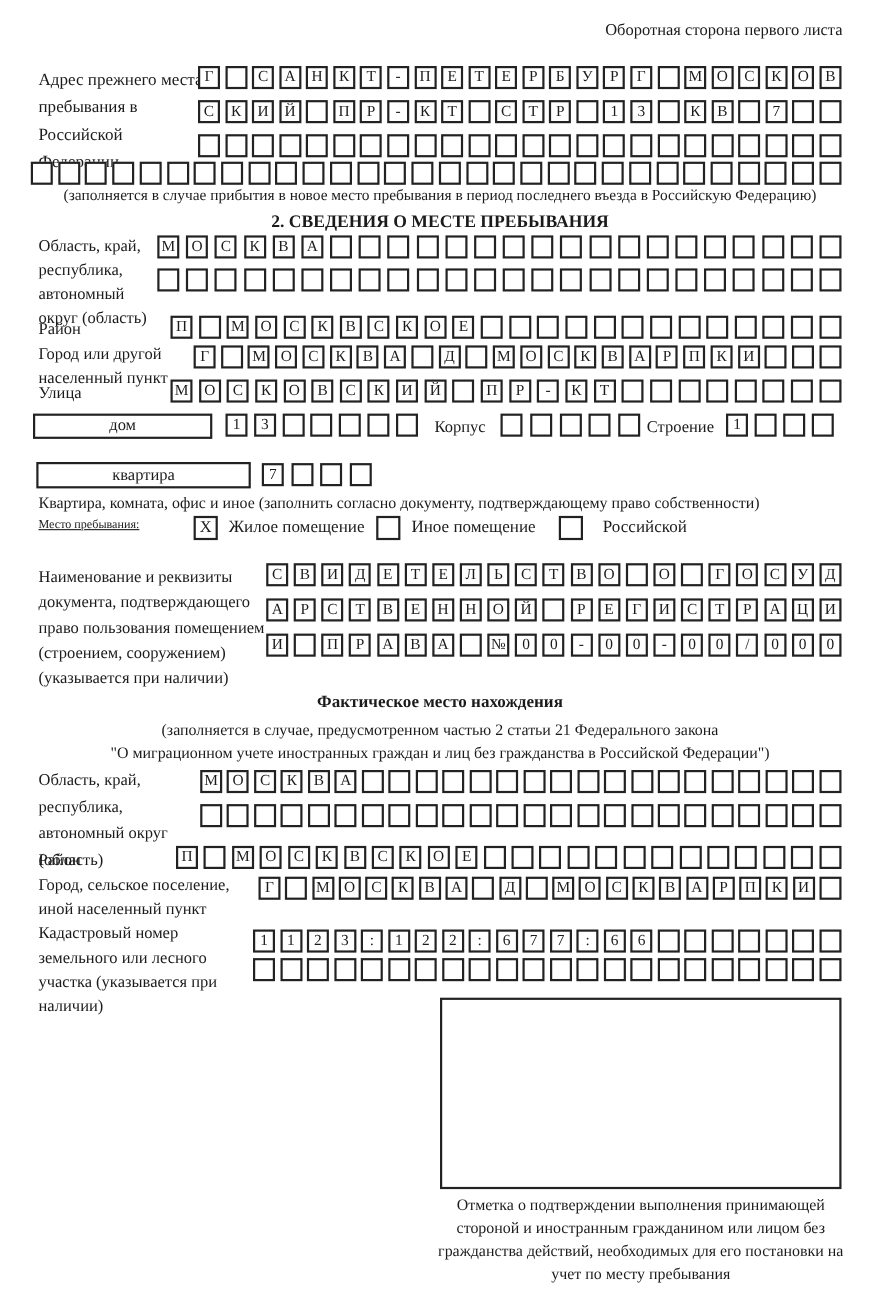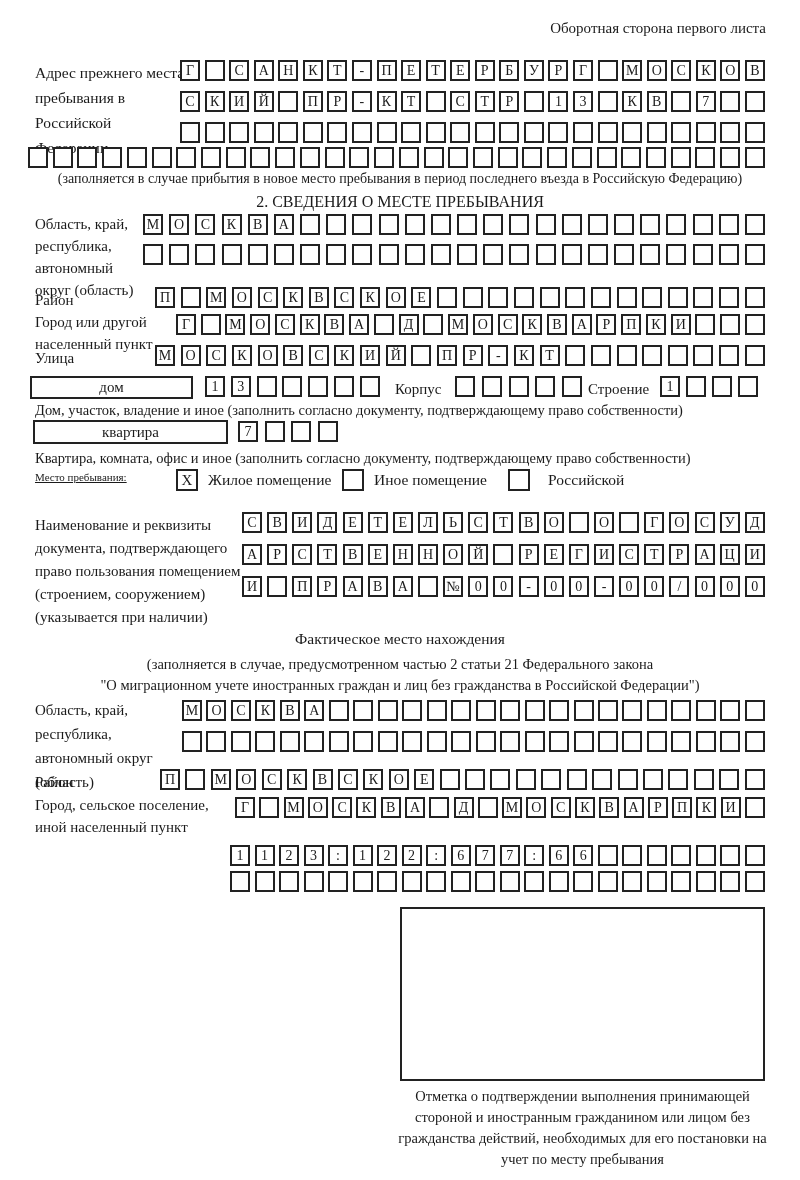--- a/index.html
+++ b/index.html
@@ -36,21 +36,21 @@
     background: #ffffff;
   }
   .checkbox {
     width: 22px; height: 22px;
     border: 2px solid #222222;
     box-sizing: border-box;
     display: flex; align-items: center; justify-content: center;
     font-size: 15px;
   }
   .note { font-size: 14px; }
-  .bold { font-weight: normal; text-align: center; }
+  .bold { font-weight: bold; text-align: center; }
 </style>
 </head>
 <body>
 
 <div class="page">
 
   <div class="abs" style="top:20px; right:34px; font-size:15px;">Оборотная сторона первого листа</div>
 
   <div class="abs lbl" style="left:35px; top:60px; width:152px; line-height:25px; font-size:15.5px;">Адрес прежнего места пребывания в Российской Федерации</div>
   <div class="cellrow" style="left:180px; top:60px;  width:585px;">
@@ -323,21 +323,20 @@
       <div class="cell"></div>
       <div class="cell"></div>
     </div>
   <div class="abs lbl" style="left:588px; top:378px;">Строение</div>
   <div class="cellrow" style="left:660px; top:376px; width:98px;">
       <div class="cell">1</div>
       <div class="cell"></div>
       <div class="cell"></div>
       <div class="cell"></div>
     </div>
-  <div class="abs note" style="left:35px; top:402px; font-size:14.5px;">Дом, участок, владение и иное (заполнить согласно документу, подтверждающему право собственности)</div>
 
   <div class="abs bigbox" style="left:33px; top:420px; width:195px; height:24px; font-size:15px;">квартира</div>
   <div class="cellrow" style="left:238px; top:421px; width:100px;">
       <div class="cell">7</div>
       <div class="cell"></div>
       <div class="cell"></div>
       <div class="cell"></div>
     </div>
   <div class="abs note" style="left:35px; top:450px; font-size:14.5px;">Квартира, комната, офис и иное (заполнить согласно документу, подтверждающему право собственности)</div>
 
@@ -525,20 +524,21 @@
       <div class="cell">К</div>
       <div class="cell">В</div>
       <div class="cell">А</div>
       <div class="cell">Р</div>
       <div class="cell">П</div>
       <div class="cell">К</div>
       <div class="cell">И</div>
       <div class="cell"></div>
     </div>
 
+  <div class="abs lbl" style="left:35px; top:838px; width:185px;">Кадастровый номер земельного или лесного участка (указывается при наличии)</div>
   <div class="cellrow" style="left:230px; top:845px; width:535px;">
       <div class="cell">1</div>
       <div class="cell">1</div>
       <div class="cell">2</div>
       <div class="cell">3</div>
       <div class="cell">:</div>
       <div class="cell">1</div>
       <div class="cell">2</div>
       <div class="cell">2</div>
       <div class="cell">:</div>

